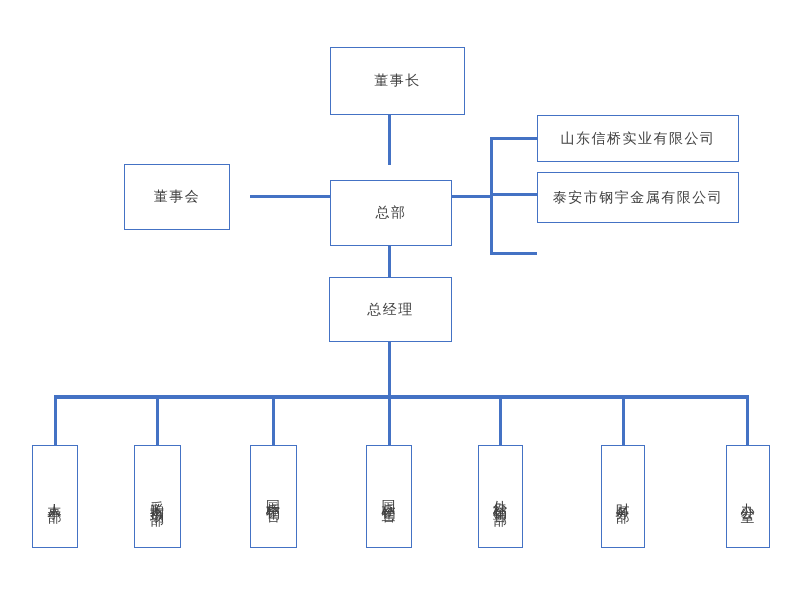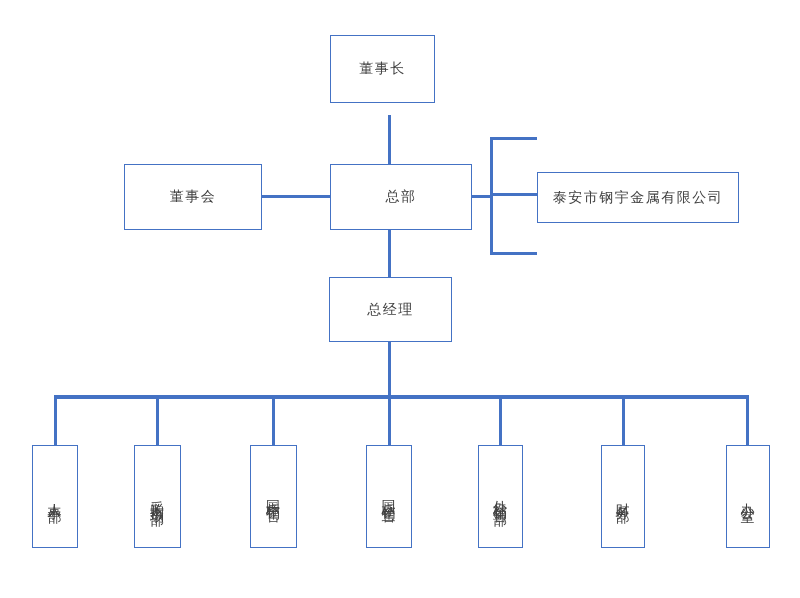--- a/index.html
+++ b/index.html
@@ -58,28 +58,29 @@
   <div class="line" style="left:388px; top:342px; width:3px; height:54px"></div>
   <div class="line" style="left:54px; top:395px; width:695px; height:4px"></div>
   <div class="line" style="left:54px;  top:398px; width:3px; height:47px"></div>
   <div class="line" style="left:156px; top:398px; width:3px; height:47px"></div>
   <div class="line" style="left:272px; top:398px; width:3px; height:47px"></div>
   <div class="line" style="left:388px; top:398px; width:3px; height:47px"></div>
   <div class="line" style="left:499px; top:398px; width:3px; height:47px"></div>
   <div class="line" style="left:622px; top:398px; width:3px; height:47px"></div>
   <div class="line" style="left:746px; top:398px; width:3px; height:47px"></div>
 
-  <div class="box" style="left:330px; top:35px; width:105px; height:68px">董事长</div>
+  <div class="box" style="left:330px; top:47px; width:135px; height:68px">董事长</div>
 
-  <div class="box" style="left:124px; top:164px; width:138px; height:66px">董事会</div>
+  <div class="box" style="left:124px; top:164px; width:106px; height:66px">董事会</div>
 
-  <div class="box" style="left:330px; top:164px; width:142px; height:66px">总部</div>
+  <div class="box" style="left:330px; top:180px; width:122px; height:66px">总部</div>
 
   <div class="box" style="left:329px; top:277px; width:123px; height:65px">总经理</div>
 
+  <div class="box" style="left:537px; top:115px; width:202px; height:47px">山东信桥实业有限公司</div>
   <div class="box" style="left:537px; top:172px; width:202px; height:51px">泰安市钢宇金属有限公司</div>
 
   <div class="box vbox" style="left:32px;  top:445px; width:46px; height:103px">人事部</div>
   <div class="box vbox" style="left:134px; top:445px; width:47px; height:103px">采购市场部</div>
   <div class="box vbox" style="left:250px; top:445px; width:47px; height:103px">国标销售一</div>
   <div class="box vbox" style="left:366px; top:445px; width:46px; height:103px">国标销售二</div>
   <div class="box vbox" style="left:478px; top:445px; width:45px; height:103px">外标销售部</div>
   <div class="box vbox" style="left:601px; top:445px; width:44px; height:103px">财务部</div>
   <div class="box vbox" style="left:726px; top:445px; width:44px; height:103px">办公室</div>
 

